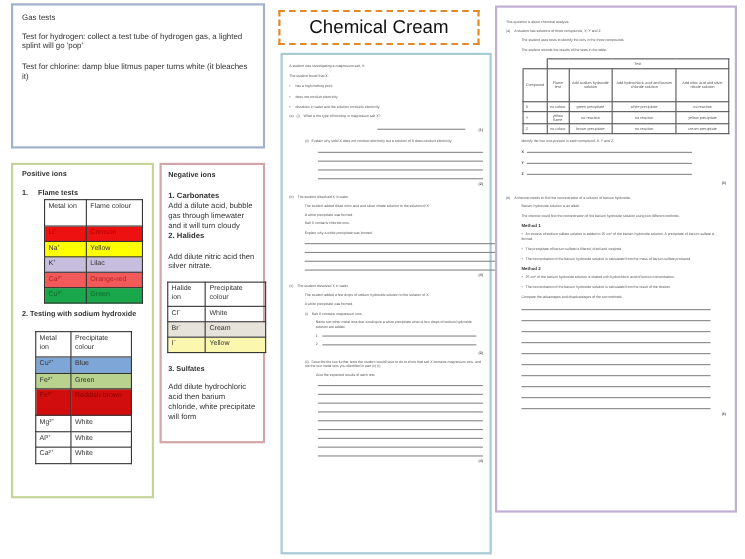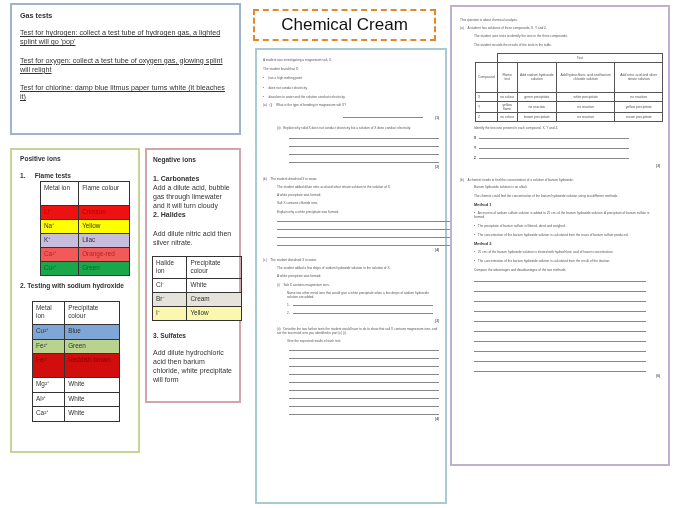--- a/index.html
+++ b/index.html
@@ -3,22 +3,22 @@
 <meta charset="utf-8">
 <style>
   * { box-sizing: border-box; margin: 0; padding: 0; }
   html, body { width: 677px; height: 508px; background: #ffffff; overflow: hidden; }
   body { position: relative; font-family: "Liberation Sans", sans-serif; color: #222; }
 
   .panel { position: absolute; background: #fff; }
 
   
   #gas { left: 10px; top: 3px; width: 231px; height: 132px; border: 2px solid #9fb3cc; padding: 6px 8px; font-size: 7.2px; line-height: 9.2px; color: #333; }
-  #gas .title { font-weight: bold; margin-bottom: 8px; }
-  #gas p { margin-bottom: 9px; text-decoration: underline; }
+  #gas .title { font-weight: normal; margin-bottom: 8px; }
+  #gas p { margin-bottom: 9px; }
 
   
   #title { left: 253px; top: 9px; width: 183px; height: 32px; border: 2.5px dashed #e08a2a; display: flex; align-items: center; justify-content: center; font-size: 17px; color: #111; }
 
   
   #pos { left: 10px; top: 148px; width: 130px; height: 305px; border: 2px solid #c5d59a; padding: 5px 8px; font-size: 6.6px; color: #333; }
   #pos .h { font-weight: bold; margin-bottom: 10px; }
   #pos .sub { font-weight: bold; margin-bottom: 2px; }
   table.t { border-collapse: collapse; font-size: 6.4px; }
   table.t td { border: 1px solid #333; padding: 2px 3px; vertical-align: top; line-height: 7.5px; }
@@ -68,21 +68,20 @@
   .c-rbr { background: #d10d0d; color: #8a0000; }
   .c-crm { background: #e6e3da; }
   .c-lyl { background: #fbf7ae; }
 </style>
 </head>
 <body>
 
 <div id="gas" class="panel">
   <div class="title">Gas tests</div>
   <p>Test for hydrogen: collect a test tube of hydrogen gas, a lighted splint will go 'pop'</p>
-  <p>Test for oxygen: collect a test tube of oxygen gas, glowing splint will relight</p>
   <p>Test for chlorine: damp blue litmus paper turns white (it bleaches it)</p>
 </div>
 
 <div id="title" class="panel">Chemical Cream</div>
 
 <div id="pos" class="panel">
   <div class="h">Positive ions</div>
   <div class="sub" style="white-space:pre;">1.     Flame tests</div>
   <table id="flame" class="t">
     <tbody>

